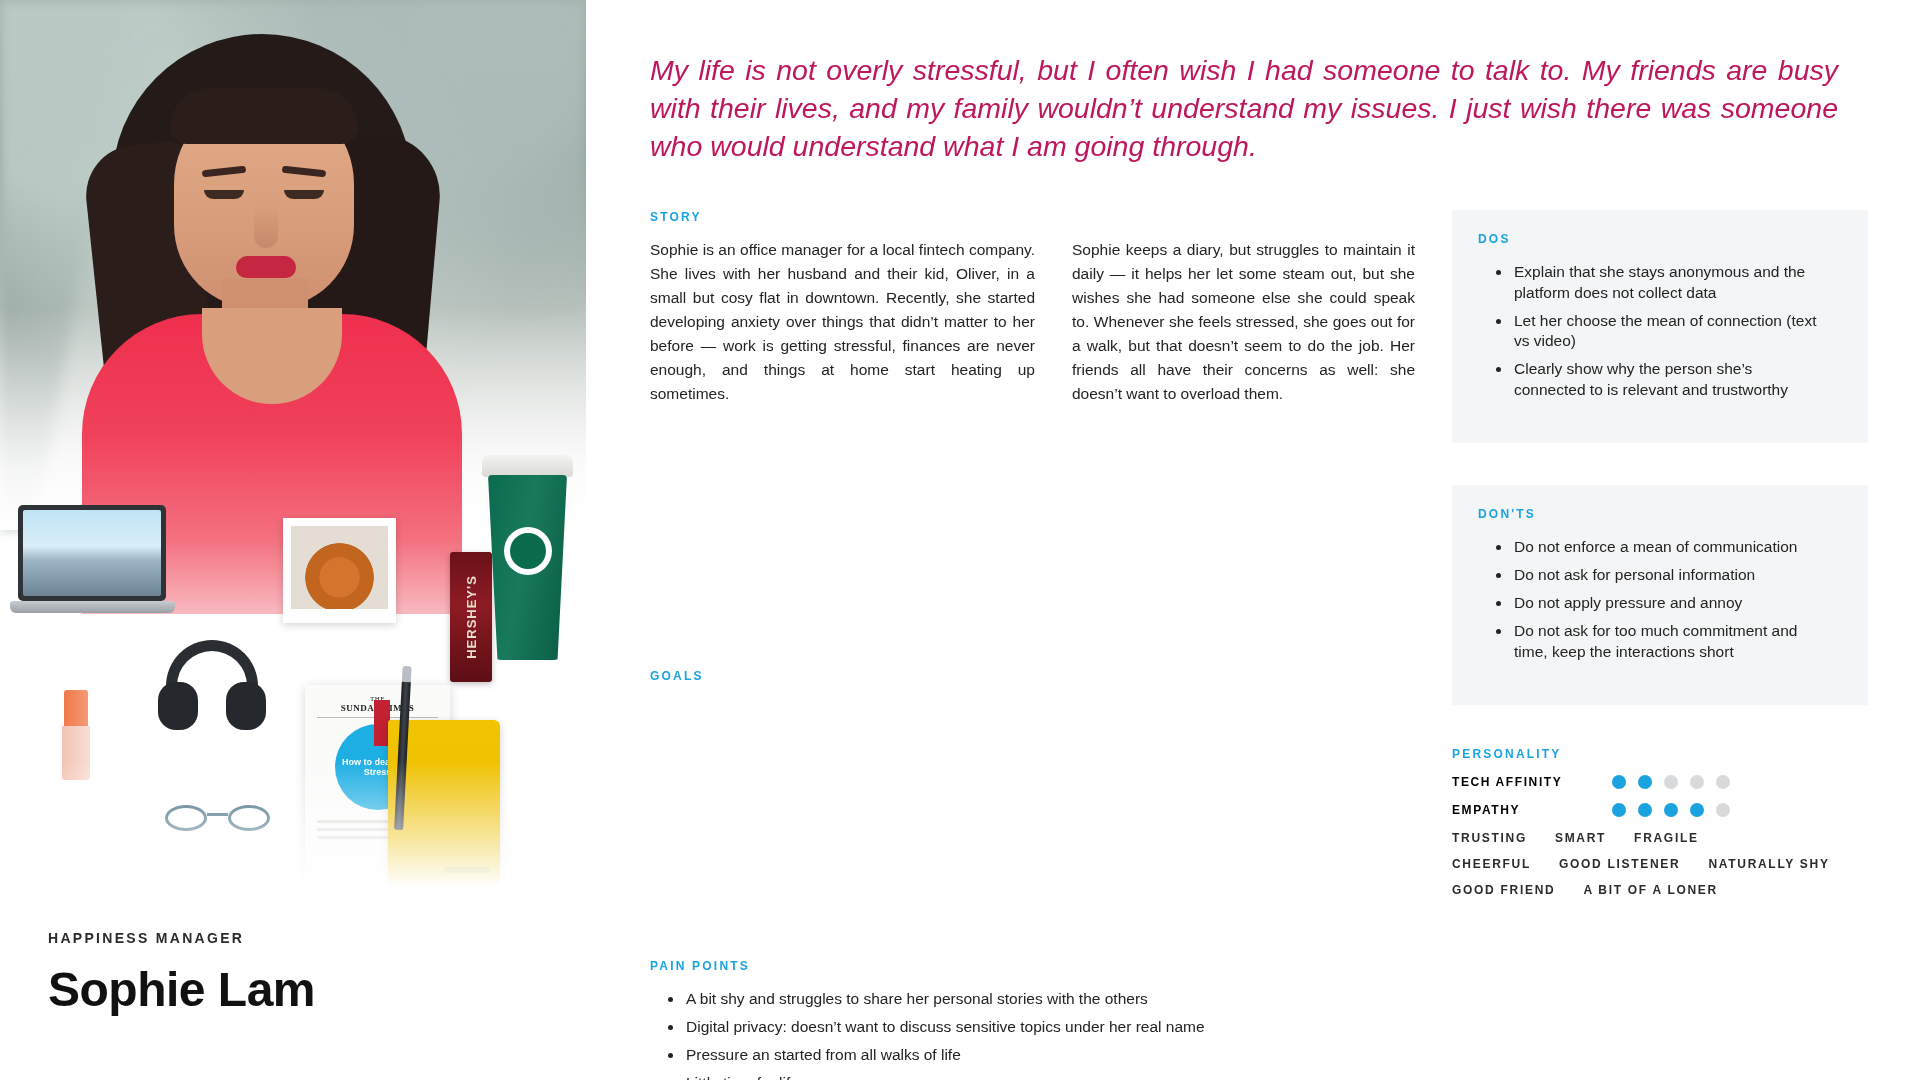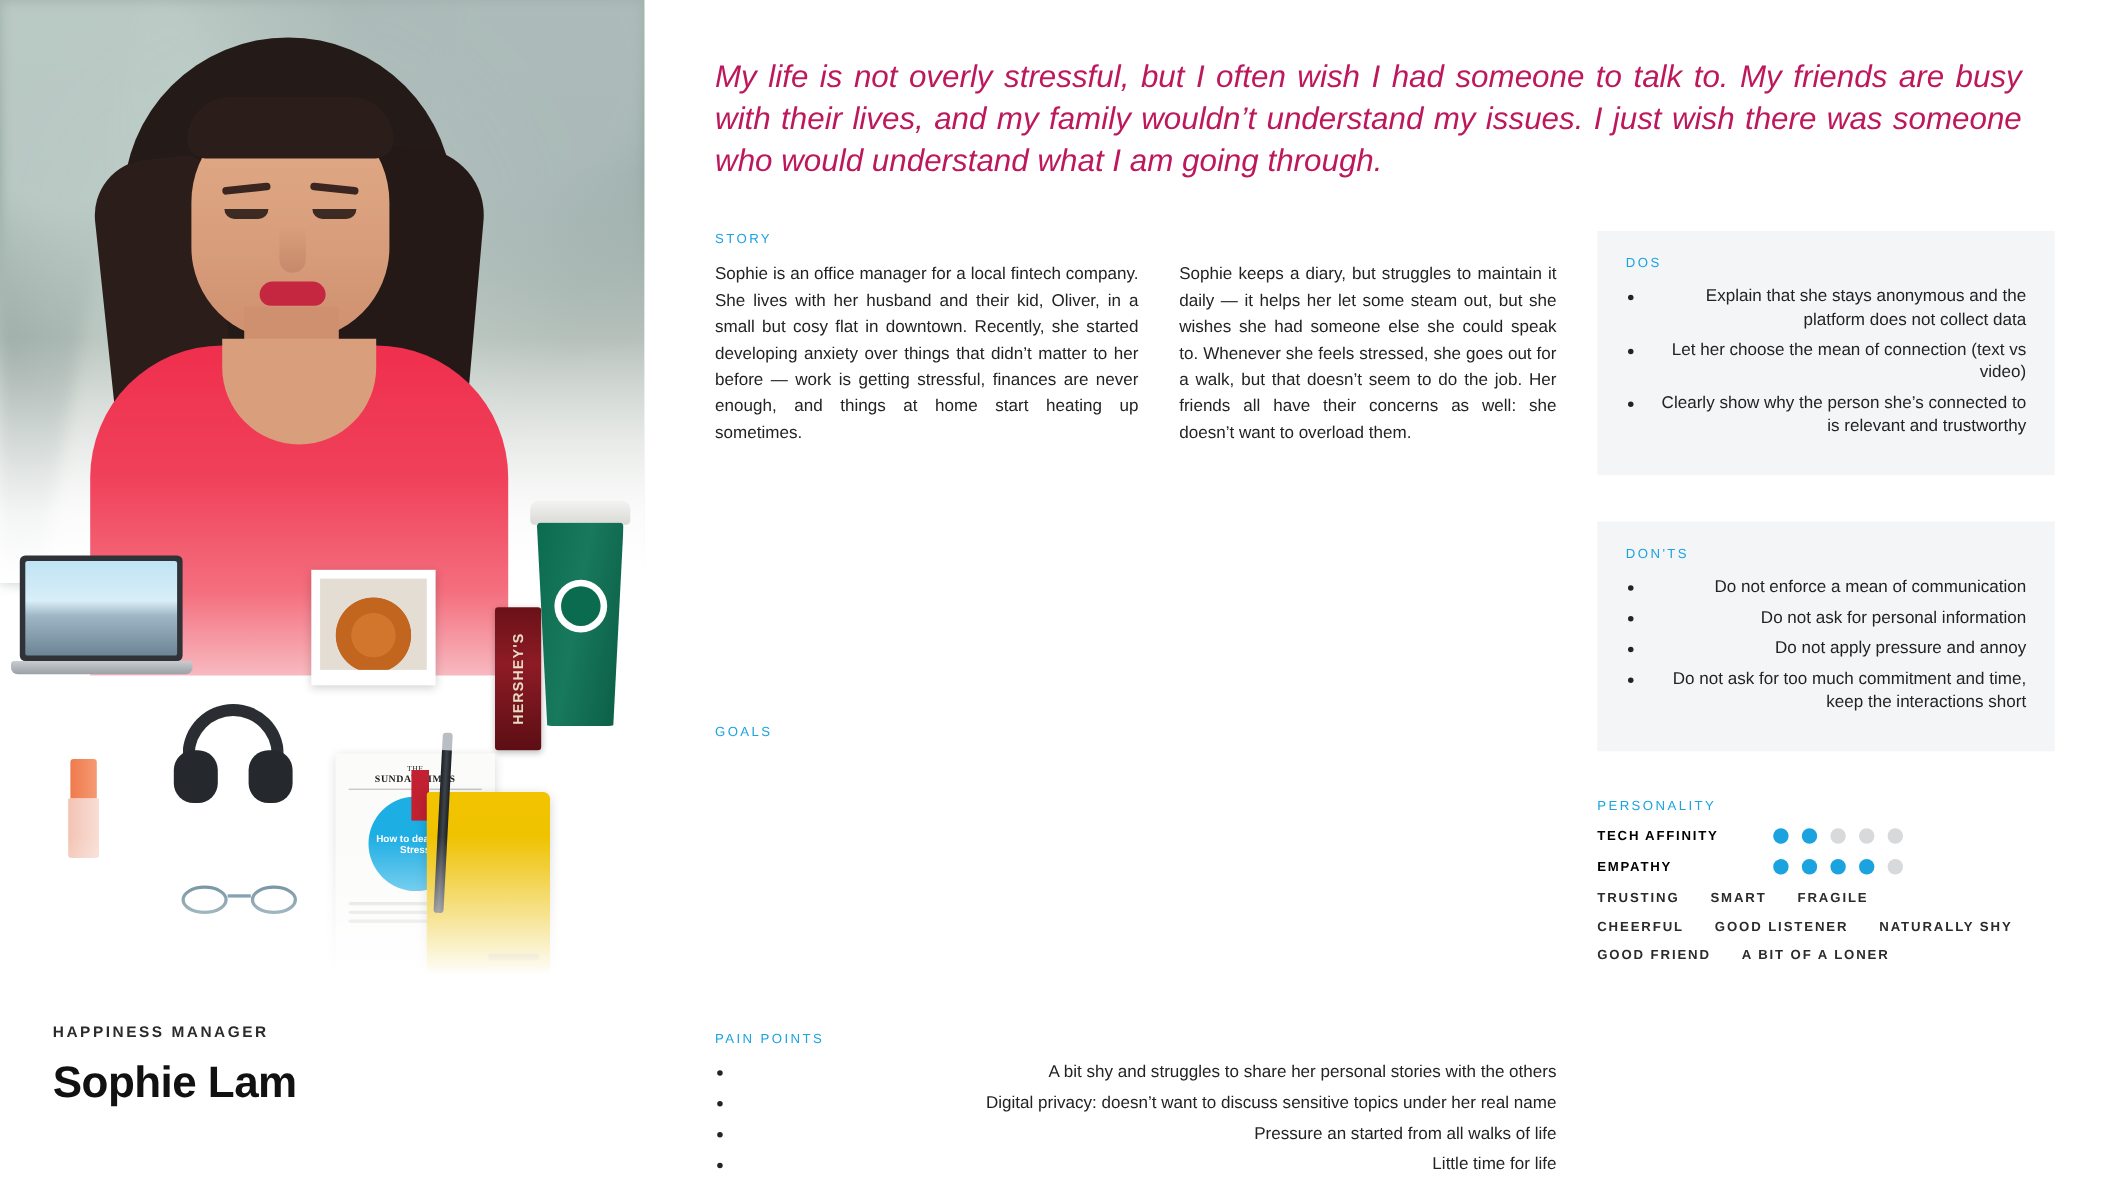--- a/index.html
+++ b/index.html
@@ -310,21 +310,21 @@
     border-radius: 3px 3px 0 0;
   }
 
   .role {
     position: absolute; left: 48px; top: 930px;
     font-size: 14px; letter-spacing: 2.3px; font-weight: bold;
     color: #2b2b2b;
   }
   .person-name {
     position: absolute; left: 48px; top: 962px;
-    font-size: 40px; font-weight: bold; color: #111; letter-spacing: -.5px;
+    font-size: 48px; font-weight: bold; color: #111; letter-spacing: -.5px;
   }
 
   
   .right-col {
     position: relative;
     flex: 1 1 auto;
     padding: 52px 52px 0 44px;
   }
   .quote {
     font-family: "Liberation Sans", sans-serif;
@@ -340,33 +340,33 @@
 
   .grid {
     display: grid;
     grid-template-columns: 385px 343px 1fr;
     column-gap: 37px;
     margin-left: 20px;
   }
   .sec-title {
     color: #1ba3e0;
     font-size: 12px;
-    font-weight: normal;
+    font-weight: bold;
     letter-spacing: 2.2px;
     margin-bottom: 14px;
   }
   p.body-text {
     margin: 0;
     font-size: 15.5px;
     line-height: 1.55;
     color: #232323;
     text-align: justify;
   }
   ul.bullets {
-    margin: 0; padding: 0; list-style: none; text-align: right;
+    margin: 16px; padding: 0; list-style: none;
   }
   ul.bullets li {
     position: relative;
     padding-left: 20px;
     margin-bottom: 7px;
     font-size: 15.5px;
     line-height: 1.35;
     color: #232323;
   }
   ul.bullets li:before {

